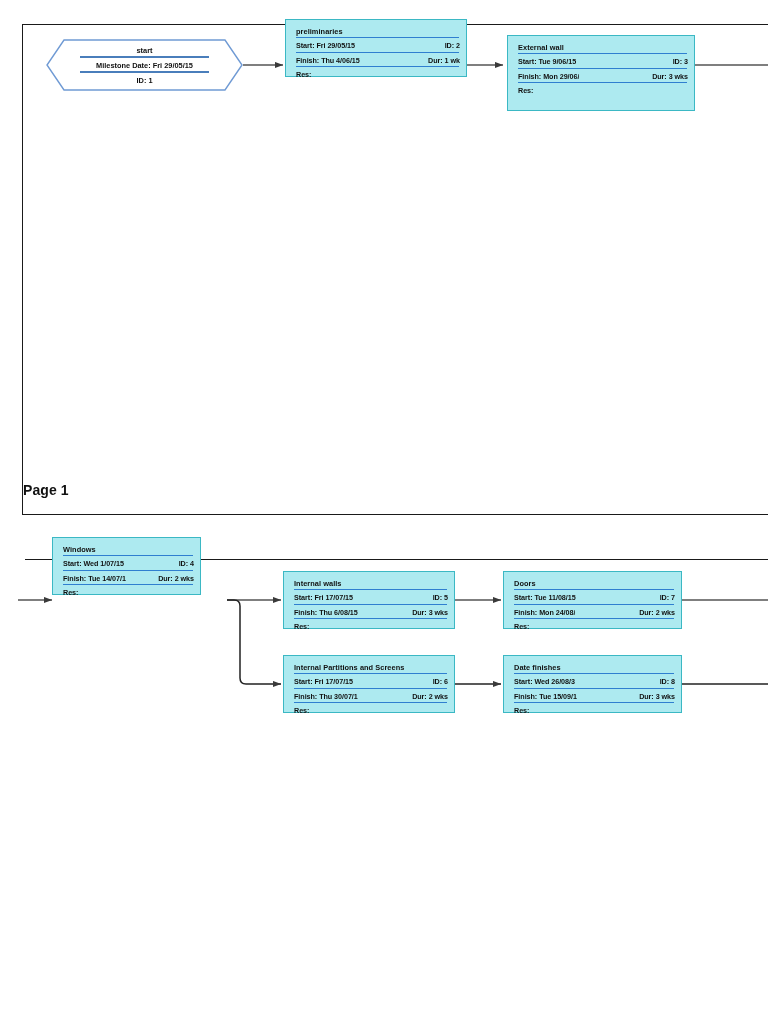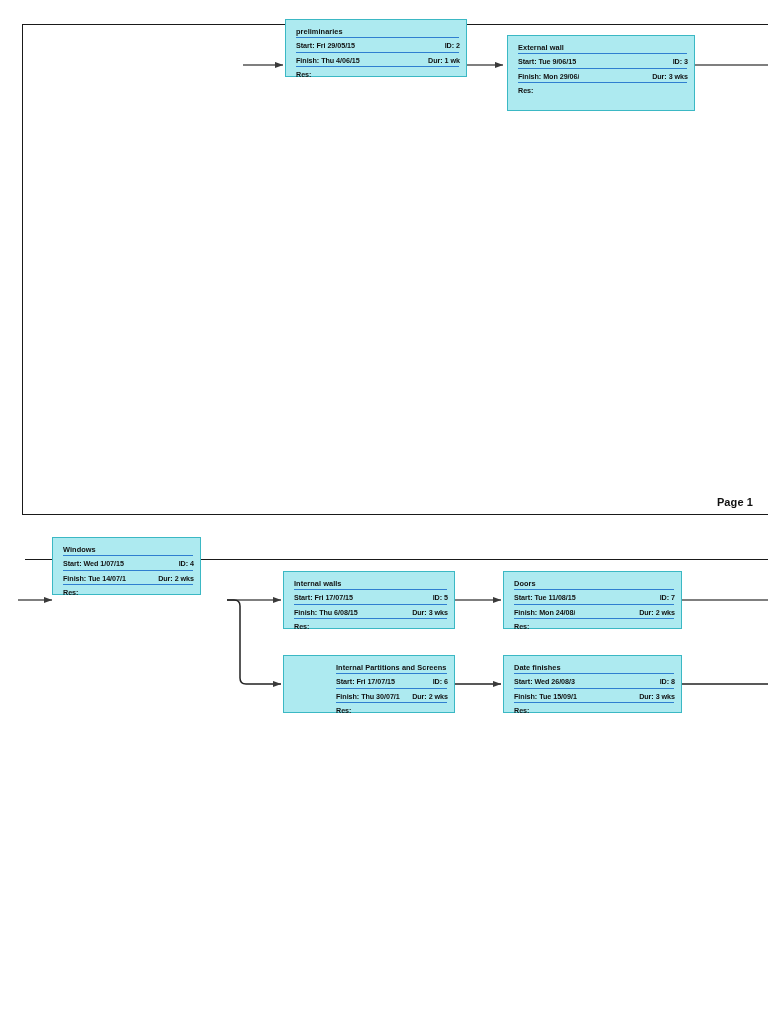--- a/index.html
+++ b/index.html
@@ -41,24 +41,24 @@
     width: 780px;
     height: 491px;
     border-top: 1.4px solid #1a1a1a;
     border-left: none;
     border-right: 1.4px solid #1a1a1a;
     border-bottom: none;
   }
   .page-label {
     position: absolute;
     left: 0;
-    bottom: 6px;
+    bottom: 16px;
     width: 730px;
-    text-align: right;
-    font-size: 11px;
+    text-align: left;
+    font-size: 14px;
     font-weight: bold;
     color: #111111;
     letter-spacing: 0.1px;
   }
 
   
   .node {
     position: absolute;
     box-sizing: border-box;
     background: #adeaf0;
@@ -193,20 +193,36 @@
 
     <path d="M455,600 L501,600" stroke="#555555" stroke-width="1.6" fill="none" marker-end="url(#ah)"></path>
 
     <path d="M455,684 L501,684" stroke="#222222" stroke-width="1.5" fill="none" marker-end="url(#ah)"></path>
 
     <path d="M682,600 L768,600" stroke="#555555" stroke-width="1.6" fill="none"></path>
 
     <path d="M682,684 L768,684" stroke="#222222" stroke-width="1.4" fill="none"></path>
   </svg>
 
+  <div class="milestone" style="left:46px; top:39px; width:197px; height:52px;">
+    <svg width="197" height="52" viewBox="0 0 197 52">
+      <polygon points="18,1 179,1 196,26 179,51 18,51 1,26" fill="#ffffff" stroke="#6f9ad4" stroke-width="1.4"></polygon>
+    </svg>
+    <div class="ms-content">
+      <div class="ms-row rule">
+        <span class="mtxt">start</span>
+      </div>
+      <div class="ms-row rule">
+        <span class="mtxt">Milestone Date: Fri 29/05/15</span>
+      </div>
+      <div class="ms-row">
+        <span class="mtxt">ID: 1</span>
+      </div>
+    </div>
+  </div>
 
   <div class="node" style="left:285px; top:19px; width:182px; height:58px;">
     <div class="nrow rule">
       <span class="nname">preliminaries</span>
     </div>
     <div class="nrow rule">
       <span class="fld left">Start:  Fri 29/05/15</span>
       <span class="spacer"></span>
       <span class="fld right">ID:  2</span>
     </div>
@@ -289,21 +305,21 @@
     <div class="nrow rule">
       <span class="fld left">Finish: Mon 24/08/</span>
       <span class="spacer"></span>
       <span class="fld right">Dur: 2 wks</span>
     </div>
     <div class="nrow">
       <span class="fld left">Res:</span>
     </div>
   </div>
 
-  <div class="node" style="left:283px; top:655px; width:172px; height:58px;padding-left:42px;">
+  <div class="node" style="left:283px; top:655px; width:172px; height:58px;">
     <div class="nrow rule">
       <span class="nname">Internal Partitions and Screens</span>
     </div>
     <div class="nrow rule">
       <span class="fld left">Start: Fri 17/07/15</span>
       <span class="spacer"></span>
       <span class="fld right">ID:  6</span>
     </div>
     <div class="nrow rule">
       <span class="fld left">Finish: Thu 30/07/1</span>

